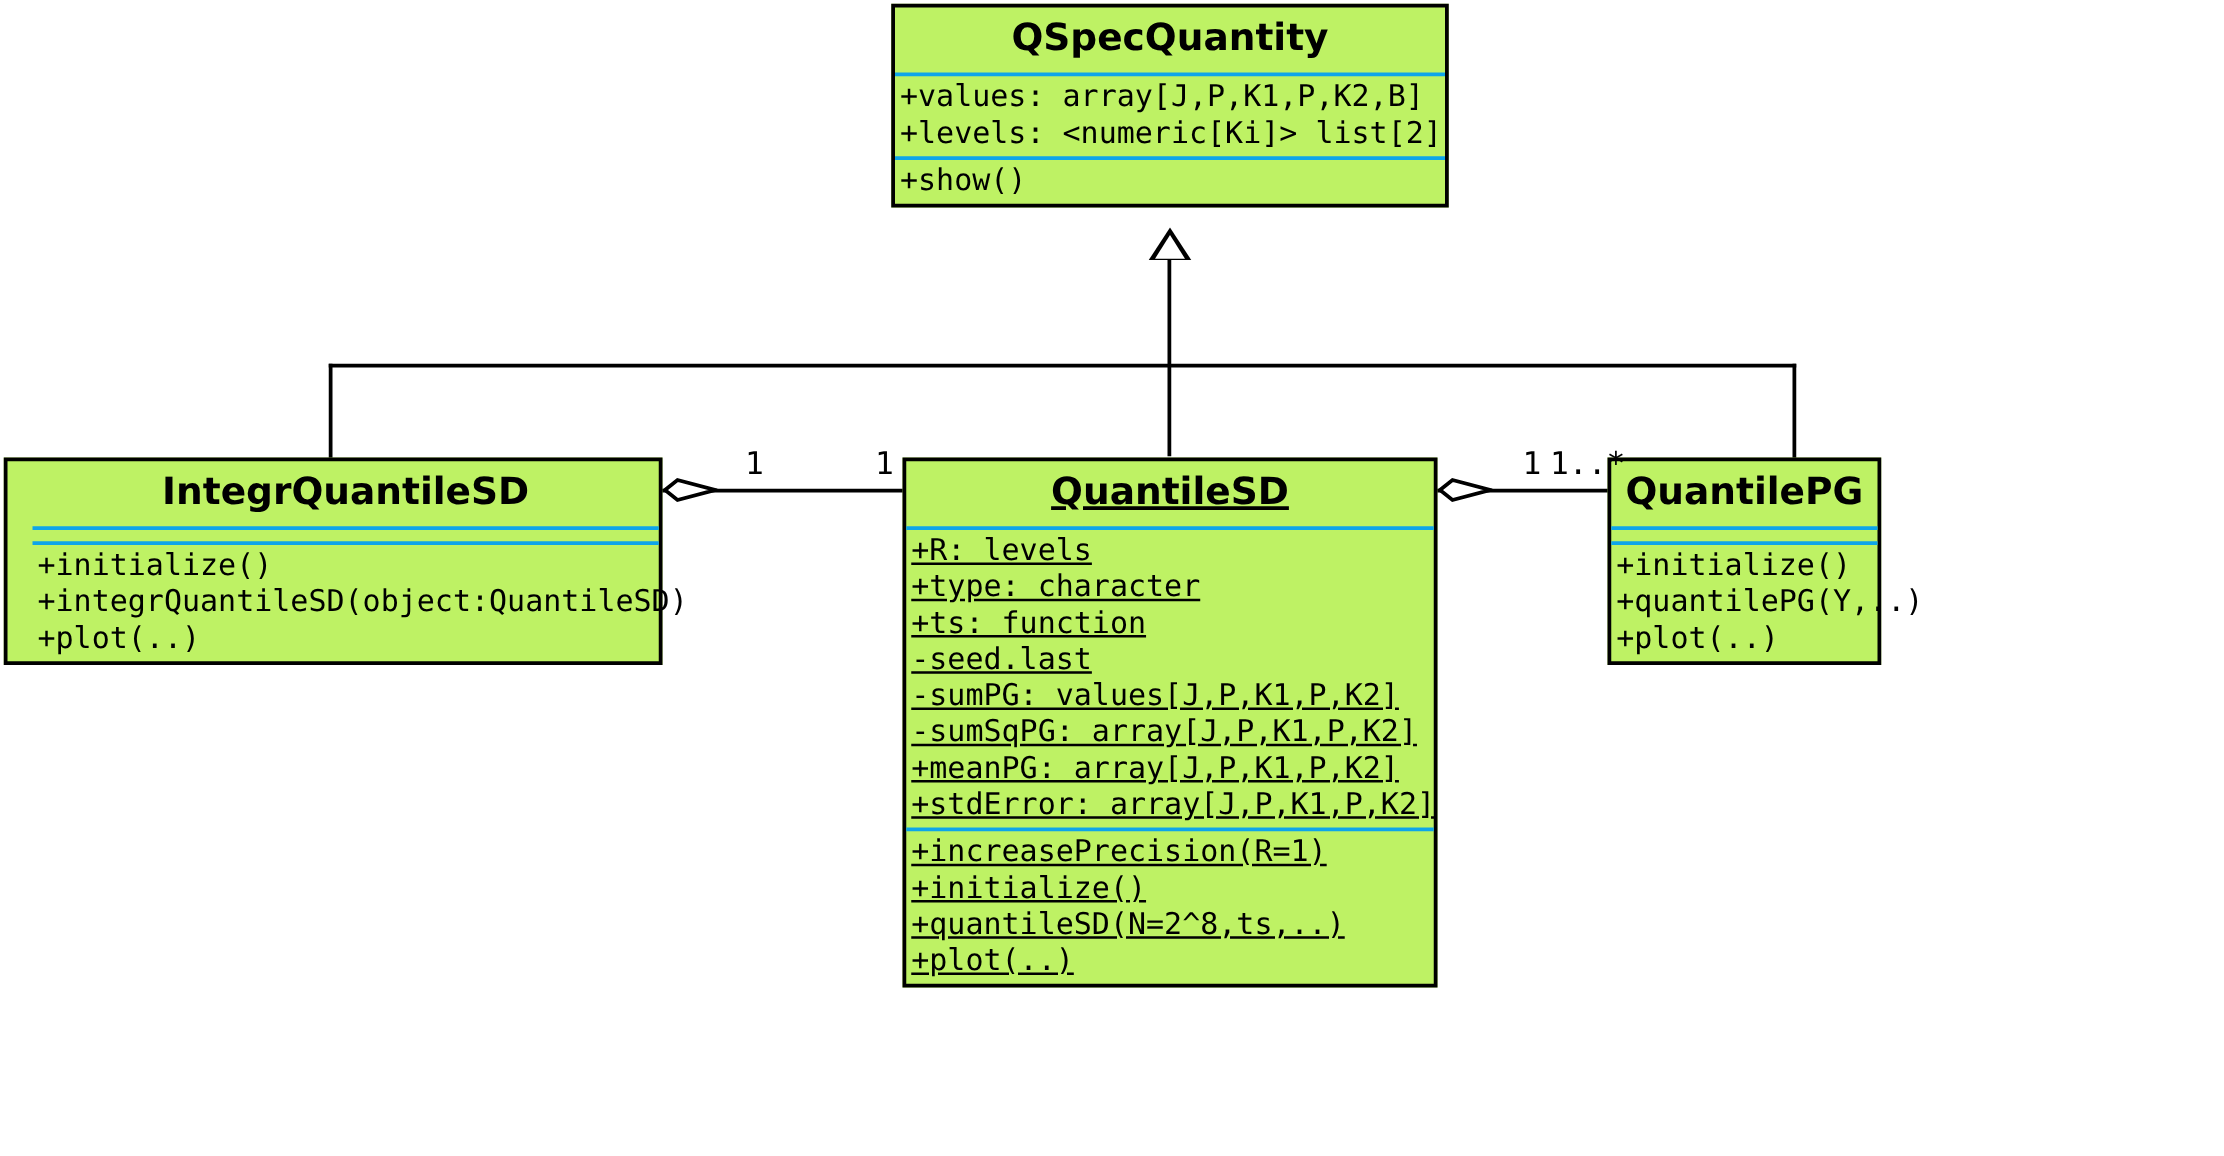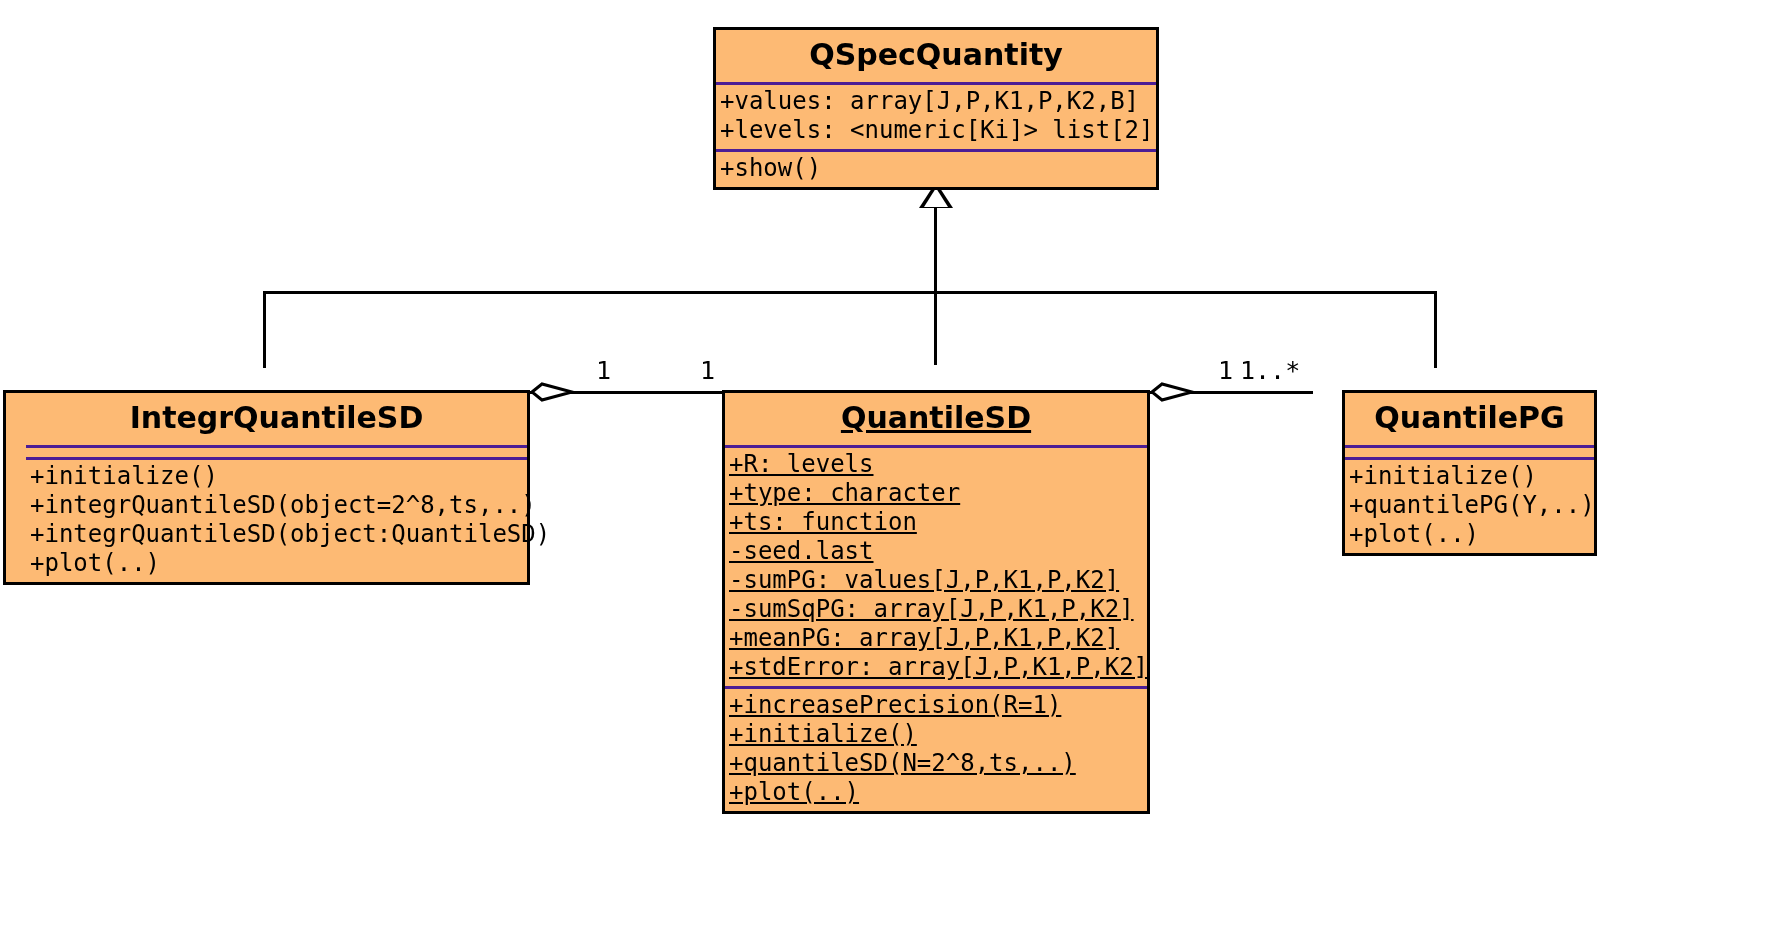--- a/index.html
+++ b/index.html
@@ -14,38 +14,37 @@
     background: #ffffff;
     font-family: "DejaVu Sans Mono", monospace;
     overflow: hidden;
   }
 
   
   .uml-class {
     position: absolute;
     box-sizing: border-box;
     border: 3px solid #000000;
-    background: #fdba74;
+    background: #bef264;
     z-index: 3;
-    margin-top: 24px;
   }
   .uml-title {
     box-sizing: border-box;
     text-align: center;
     font-family: "DejaVu Sans", sans-serif;
     font-weight: bold;
     font-size: 30px;
     line-height: 1.0;
     color: #000000;
     padding: 10px 6px 12px 6px;
     white-space: nowrap;
   }
   .uml-compartment {
     box-sizing: border-box;
-    border-top: 3px solid #4c1d95;
+    border-top: 3px solid #0ea5e9;
     padding: 2px 0 4px 0;
   }
   .uml-compartment.empty {
     height: 12px;
     padding: 0;
   }
   .uml-row {
     font-family: "DejaVu Sans Mono", monospace;
     font-size: 24px;
     line-height: 29px;
@@ -155,21 +154,20 @@
     <div class="uml-compartment">
       <div class="uml-row">+show()</div>
     </div>
   </div>
 
   <div class="uml-class" style="left:3px; top:366px; width:527px;padding-left:20px;">
     <div class="uml-title">IntegrQuantileSD</div>
     <div class="uml-compartment empty"></div>
     <div class="uml-compartment">
       <div class="uml-row">+initialize()</div>
-      <div class="uml-row">+integrQuantileSD(object=2^8,ts,..)</div>
       <div class="uml-row">+integrQuantileSD(object:QuantileSD)</div>
       <div class="uml-row">+plot(..)</div>
     </div>
   </div>
 
   <div class="uml-class" style="left:722px; top:366px; width:428px;text-decoration:underline;">
     <div class="uml-title">QuantileSD</div>
     <div class="uml-compartment">
       <div class="uml-row">+R: levels</div>
       <div class="uml-row">+type: character</div>
@@ -181,21 +179,21 @@
       <div class="uml-row">+stdError: array[J,P,K1,P,K2]</div>
     </div>
     <div class="uml-compartment">
       <div class="uml-row">+increasePrecision(R=1)</div>
       <div class="uml-row">+initialize()</div>
       <div class="uml-row">+quantileSD(N=2^8,ts,..)</div>
       <div class="uml-row">+plot(..)</div>
     </div>
   </div>
 
-  <div class="uml-class" style="left:1342px; top:366px; width:255px;">
+  <div class="uml-class" style="left:1286px; top:366px; width:219px;">
     <div class="uml-title">QuantilePG</div>
     <div class="uml-compartment empty"></div>
     <div class="uml-compartment">
       <div class="uml-row">+initialize()</div>
       <div class="uml-row">+quantilePG(Y,..)</div>
       <div class="uml-row">+plot(..)</div>
     </div>
   </div>
 
 </div>

